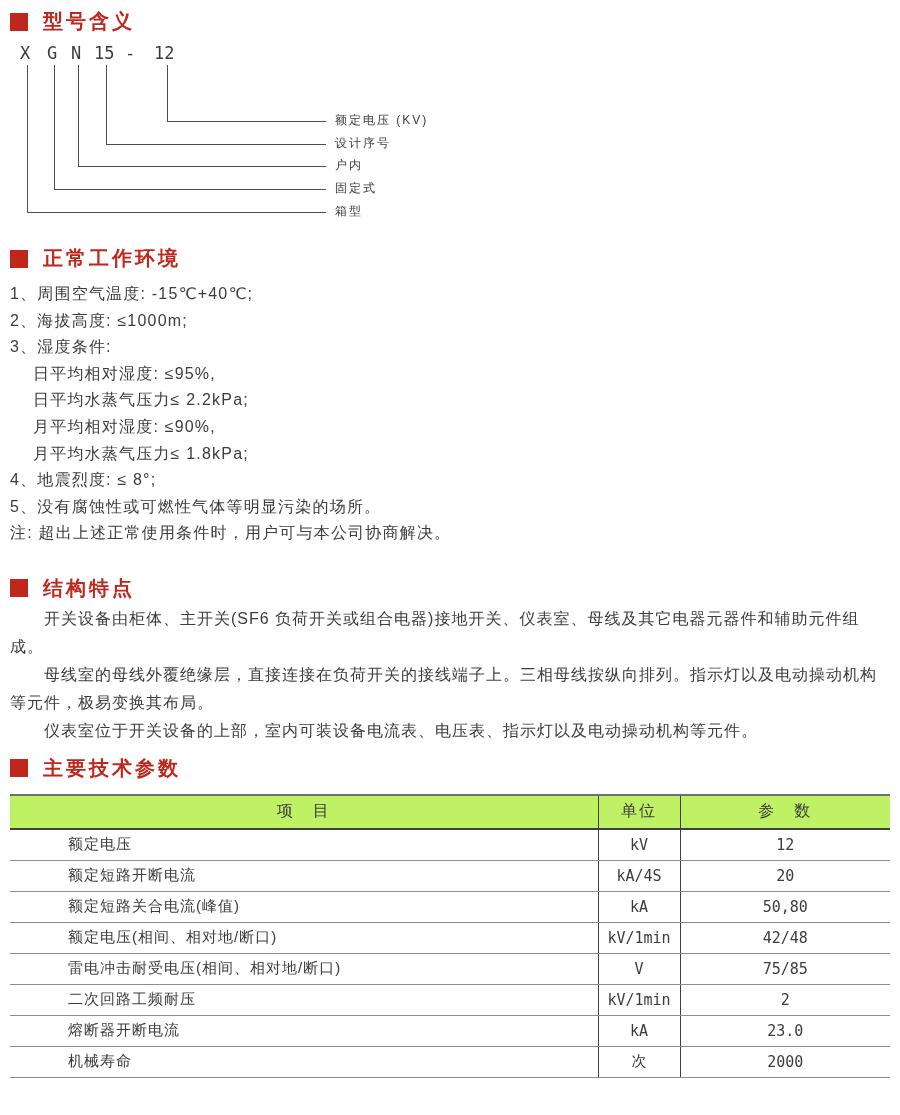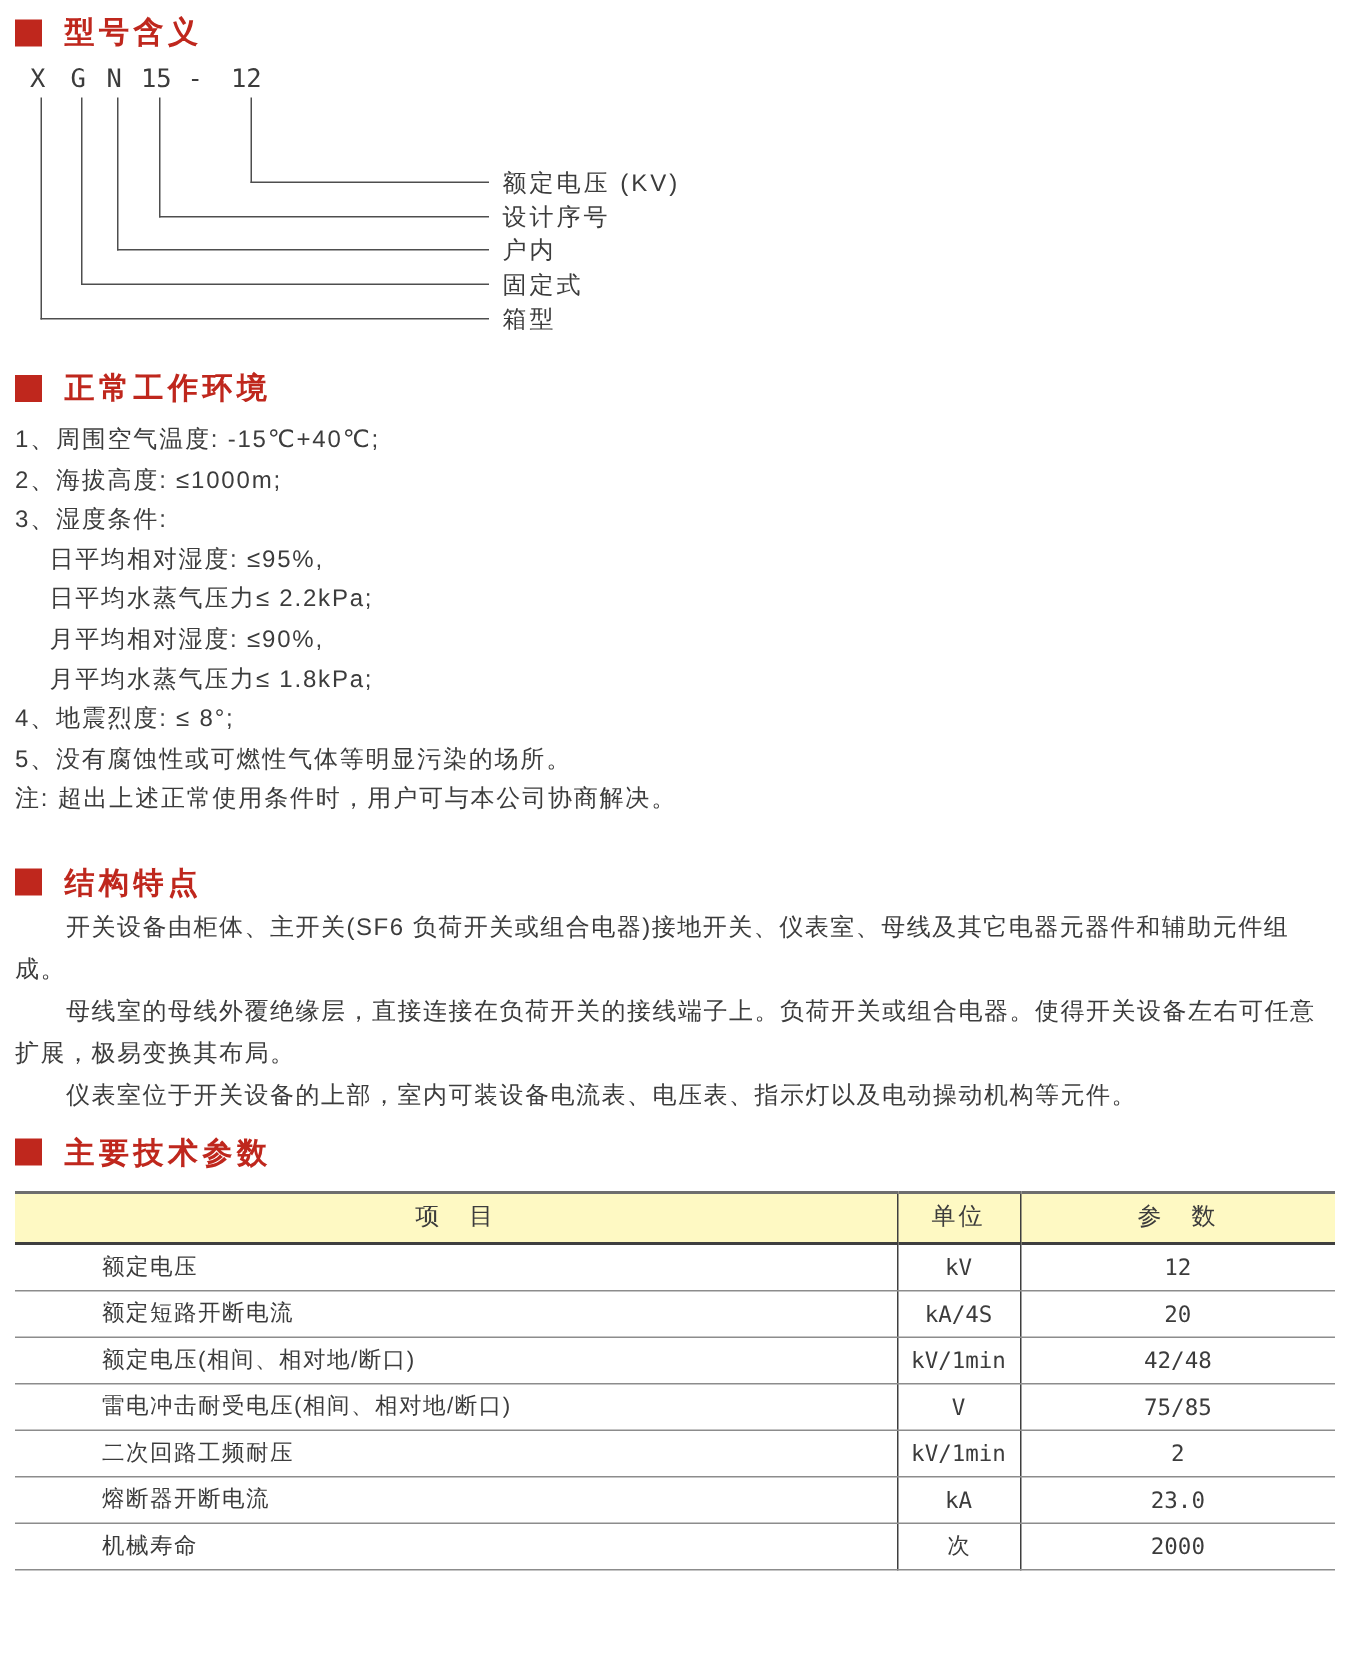--- a/index.html
+++ b/index.html
@@ -18,42 +18,42 @@
   
   .diagram { position:relative; height:182px; margin-top:8px; }
   .code-part { position:absolute; top:0; font-family:"DejaVu Sans Mono","Liberation Mono",monospace; font-size:17px; color:#3c3c3c; }
   .cp0{left:10px;} .cp1{left:37px;} .cp2{left:61px;} .cp3{left:84px;} .cp4{left:115px;} .cp5{left:144px;}
   .lline { position:absolute; top:22px; border-left:1px solid #4e4e4e; border-bottom:1px solid #4e4e4e; }
   .ll-12{ left:157px; width:158px; height:56px; }
   .ll-15{ left:96px;  width:219px; height:79px; }
   .ll-n { left:68px;  width:247px; height:101px; }
   .ll-g { left:44px;  width:271px; height:124px; }
   .ll-x { left:17px;  width:298px; height:147px; }
-  .dlabel { position:absolute; left:325px; font-size:16px; letter-spacing:2px; white-space:nowrap; }
+  .dlabel { position:absolute; left:325px; font-size:12px; letter-spacing:2px; white-space:nowrap; }
   .dl0{top:69px;} .dl1{top:92px;text-align:right;} .dl2{top:114px;} .dl3{top:137px;} .dl4{top:160px;}
 
   
   .env-head { margin-top:20px; }
   .env-list { margin-top:9px; }
   .env-item { font-size:16px; letter-spacing:1.2px; line-height:26.6px; white-space:nowrap; }
   .env-item.sub { margin-left:23px; }
 
   
   .struct-head { margin-top:28px; }
   .struct-body { margin-top:3px; }
   .struct-p { margin:0; font-size:16px; line-height:28px; letter-spacing:1px; text-indent:34px; }
 
   
   .param-head { margin-top:10px; }
   table.params { width:880px; border-collapse:collapse; table-layout:fixed; margin-top:12px; }
   table.params col.c1 { width:588px; }
   table.params col.c2 { width:82px; }
   table.params col.c3 { width:210px; }
   table.params thead th {
-    background:#fef9c3; height:30px; font-weight:normal; font-size:16px;
+    background:#bef264; height:30px; font-weight:normal; font-size:16px;
     letter-spacing:2px; text-align:center; color:#3c3c3c;
     border-top:2px solid #6e6e6e; border-bottom:2px solid #3f3f3f;
   }
   table.params td { height:28px; border-bottom:1px solid #8c8c8c; font-size:15px; }
   table.params .vsep { border-right:1px solid #3f3f3f; }
   td.item { text-align:left; padding-left:58px; letter-spacing:1px; }
   td.unit, td.value { text-align:center; font-family:"DejaVu Sans Mono","Liberation Mono",monospace; font-size:15px; }
 </style>
 </head>
 <body>
@@ -104,21 +104,21 @@
     <div class="env-item">注: 超出上述正常使用条件时，用户可与本公司协商解决。</div>
   </div>
 
   <div class="sec-head struct-head">
     <div class="sq"></div>
     <div class="sec-title">结构特点</div>
   </div>
 
   <div class="struct-body">
     <p class="struct-p">开关设备由柜体、主开关(SF6 负荷开关或组合电器)接地开关、仪表室、母线及其它电器元器件和辅助元件组成。</p>
-    <p class="struct-p">母线室的母线外覆绝缘层，直接连接在负荷开关的接线端子上。负荷开关或组合电器。使得开关设备左右可任意扩展，极易变换其布局。</p>
+    <p class="struct-p">母线室的母线外覆绝缘层，直接连接在负荷开关的接线端子上。三相母线按纵向排列。指示灯以及电动操动机构等元件，极易变换其布局。</p>
     <p class="struct-p">仪表室位于开关设备的上部，室内可装设备电流表、电压表、指示灯以及电动操动机构等元件。</p>
   </div>
 
   <div class="sec-head param-head">
     <div class="sq"></div>
     <div class="sec-title">主要技术参数</div>
   </div>
 
   <table class="params">
     <colgroup>
@@ -138,20 +138,25 @@
         <td class="item vsep">额定电压</td>
         <td class="unit vsep">kV</td>
         <td class="value">12</td>
       </tr>
       <tr>
         <td class="item vsep">额定短路开断电流</td>
         <td class="unit vsep">kA/4S</td>
         <td class="value">20</td>
       </tr>
       <tr>
+        <td class="item vsep">额定短路关合电流(峰值)</td>
+        <td class="unit vsep">kA</td>
+        <td class="value">50,80</td>
+      </tr>
+      <tr>
         <td class="item vsep">额定电压(相间、相对地/断口)</td>
         <td class="unit vsep">kV/1min</td>
         <td class="value">42/48</td>
       </tr>
       <tr>
         <td class="item vsep">雷电冲击耐受电压(相间、相对地/断口)</td>
         <td class="unit vsep">V</td>
         <td class="value">75/85</td>
       </tr>
       <tr>

